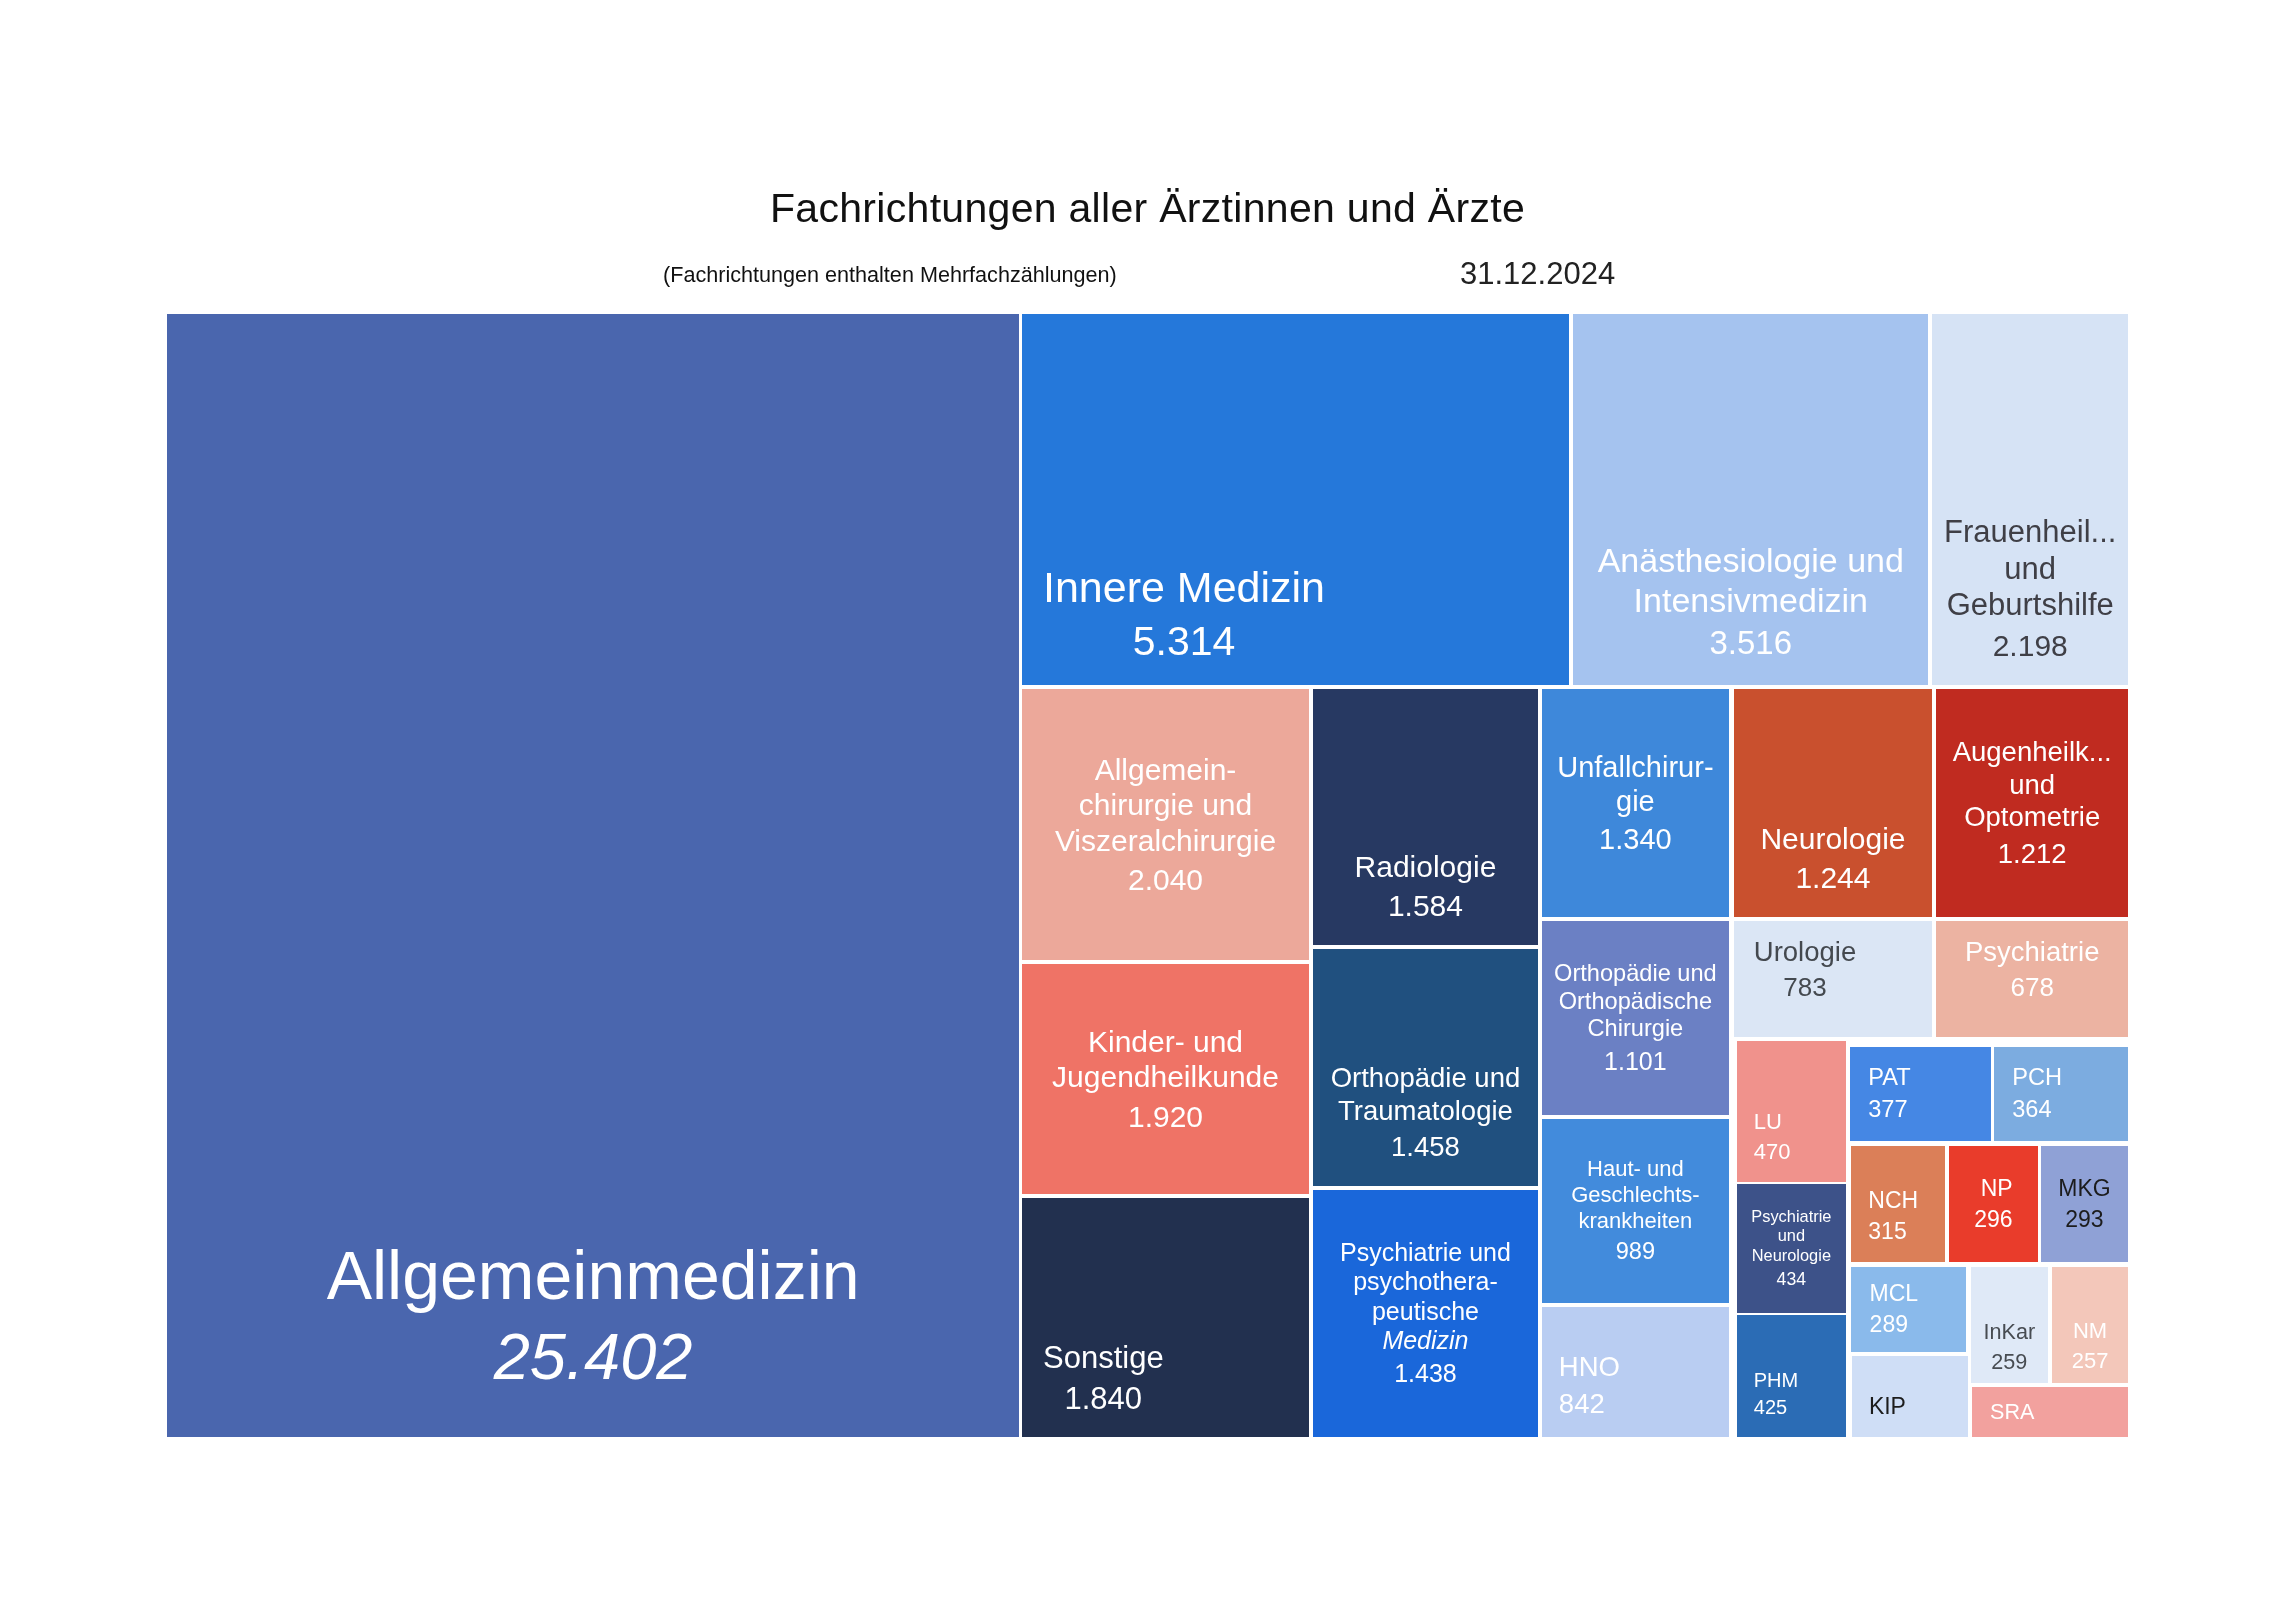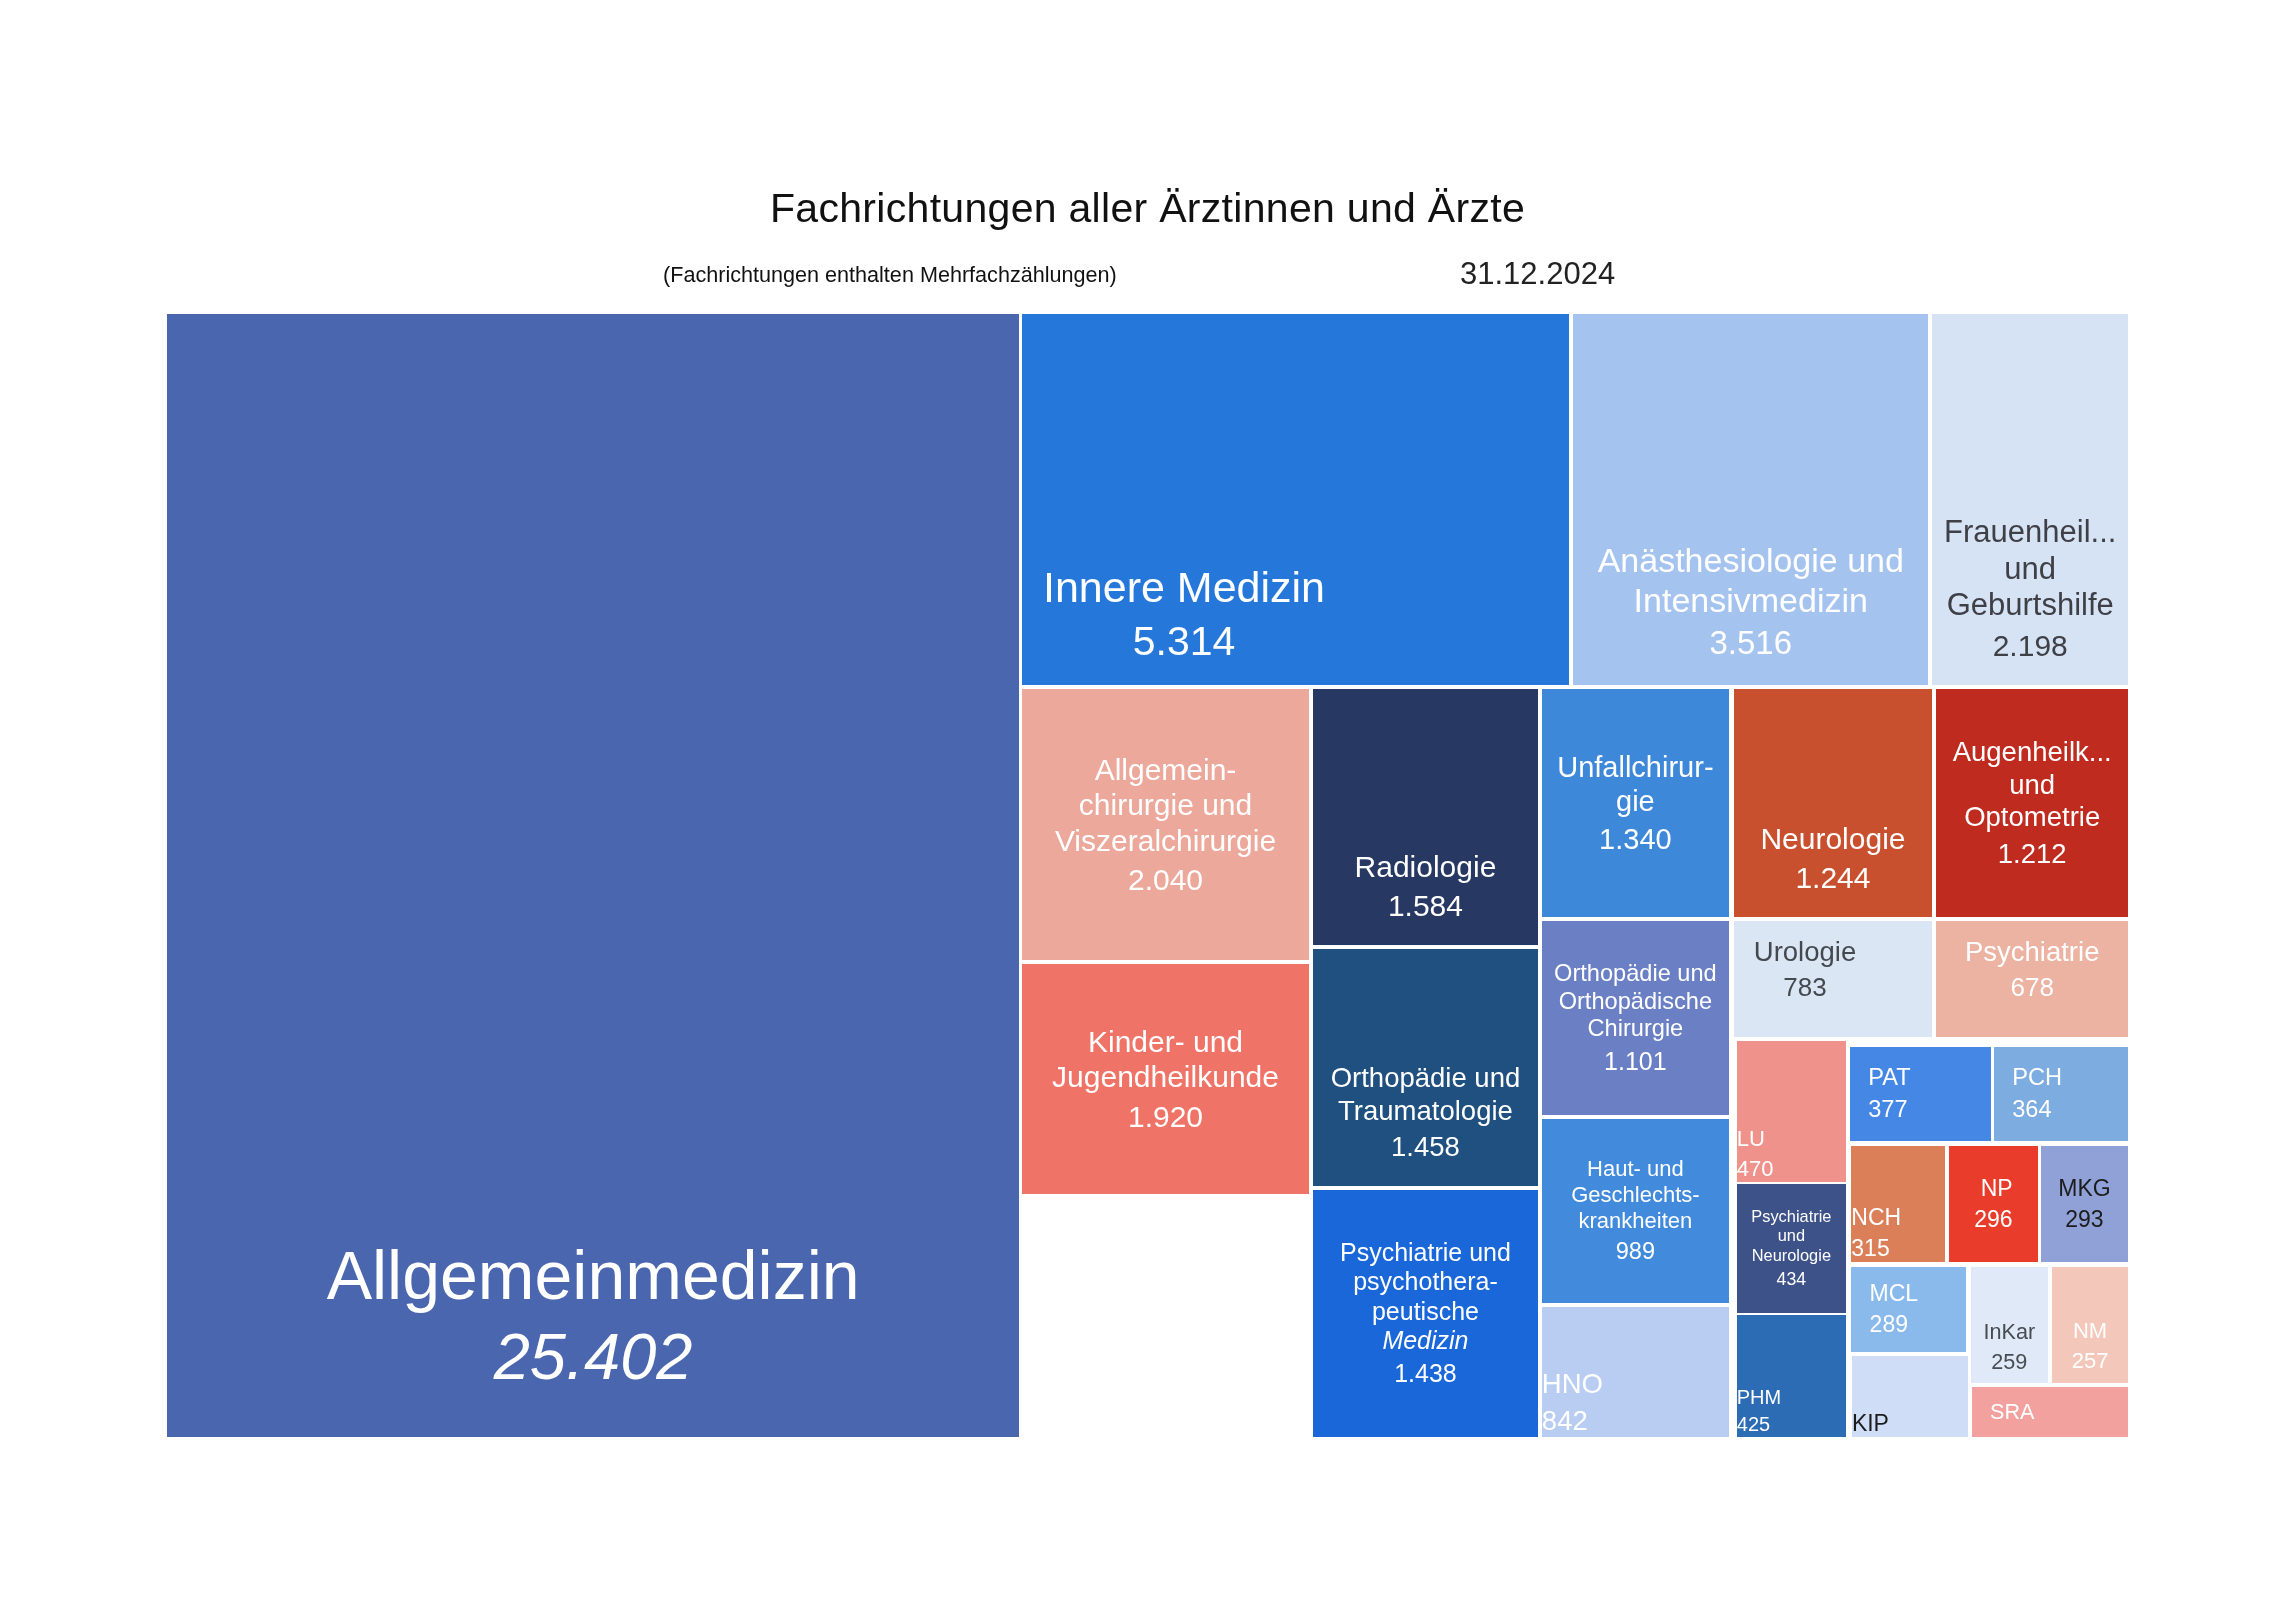--- a/index.html
+++ b/index.html
@@ -33,21 +33,21 @@
     display:flex;flex-direction:column;
     box-sizing:border-box;
     overflow:hidden;
   }
   .lbl{line-height:1.18;}
   .nm{white-space:nowrap;}
   .val{margin-top:3.9px;}
   .a-center{justify-content:center;align-items:center;text-align:center;}
   .a-bottom-center{justify-content:flex-end;align-items:center;text-align:center;padding-bottom:22px;}
   .a-bottom-center-lg{justify-content:flex-end;align-items:center;text-align:center;padding-bottom:41px;}
-  .a-bottom-left{justify-content:flex-end;align-items:flex-start;text-align:left;}
+  .a-bottom-left{justify-content:flex-end;align-items:flex-start;text-align:left;padding:17px;}
   .a-bottom-left-c{justify-content:flex-end;align-items:flex-start;text-align:center;padding-left:21px;padding-bottom:19.6px;}
   .a-top-left-c{justify-content:flex-start;align-items:flex-start;text-align:center;padding-left:19.6px;padding-top:14.4px;}
   .a-top-center{justify-content:flex-start;align-items:center;text-align:center;padding-top:14.4px;}
   .a-center-left{justify-content:center;align-items:flex-start;text-align:left;padding-left:18.3px;}
   .a-bottom-center-sm{justify-content:flex-end;align-items:center;text-align:center;padding-bottom:9.2px;}
 </style>
 </head>
 <body>
 
 <div class="stage">
@@ -144,20 +144,26 @@
           <div class="nm" style="font-size: 27.5px;">Urologie</div>
           <div class="val" style="font-size: 26px;">783</div>
         </div>
       </div>
       <div class="block a-top-center" style="left: 90.23%; top: 54.08%; width: 9.77%; height: 10.31%; background: rgb(236, 179, 162); color: rgb(255, 255, 255);">
         <div class="lbl">
           <div class="nm" style="font-size: 27.5px;">Psychiatrie</div>
           <div class="val" style="font-size: 26px;">678</div>
         </div>
       </div>
+      <div class="block a-bottom-left-c" style="left: 43.6%; top: 78.73%; width: 14.64%; height: 21.27%; background: rgb(34, 48, 79); color: rgb(255, 255, 255);">
+        <div class="lbl">
+          <div class="nm" style="font-size: 31px;">Sonstige</div>
+          <div class="val" style="font-size: 31px;">1.840</div>
+        </div>
+      </div>
       <div class="block a-center" style="left: 58.44%; top: 77.97%; width: 11.47%; height: 22.03%; background: rgb(26, 103, 218); color: rgb(255, 255, 255);">
         <div class="lbl">
           <div class="nm" style="font-size: 25px;">Psychiatrie und</div>
           <div class="nm" style="font-size: 25px;">psychothera-</div>
           <div class="nm" style="font-size: 25px;">peutische</div>
           <div class="nm" style="font-size: 25px; font-style: italic;">Medizin</div>
           <div class="val" style="font-size: 25px;">1.438</div>
         </div>
       </div>
       <div class="block a-center" style="left: 70.11%; top: 71.68%; width: 9.54%; height: 16.43%; background: rgb(66, 139, 220); color: rgb(255, 255, 255);">

